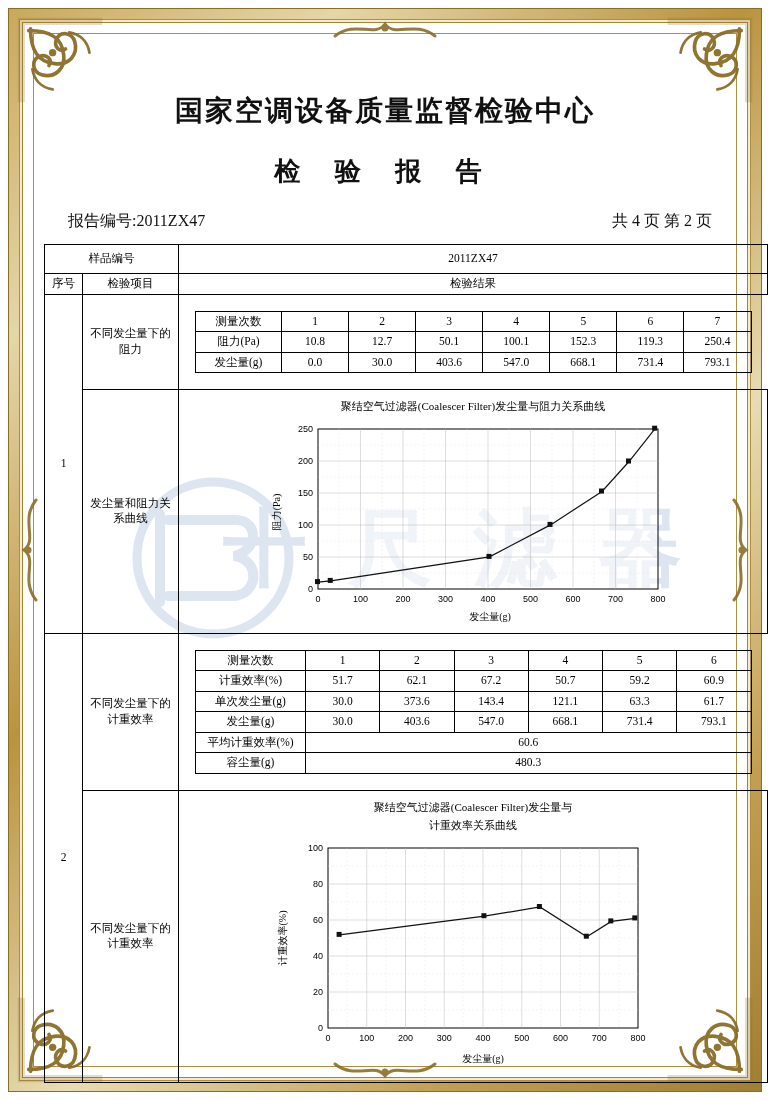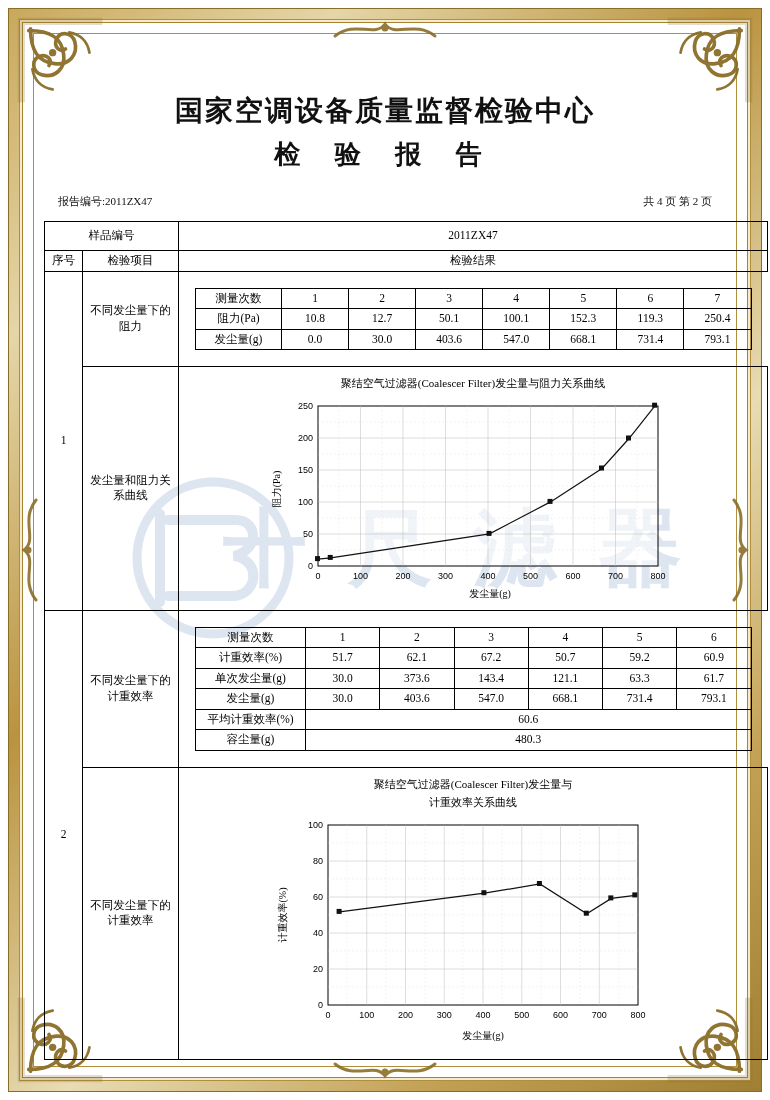--- a/index.html
+++ b/index.html
@@ -63,26 +63,26 @@
     position:absolute;left:44px;top:48px;width:682px;height:1004px;
     z-index:5;
   }
   .org-title{
     text-align:center;font-size:28px;font-weight:bold;color:#111;
     letter-spacing:2px;margin-top:44px;
     font-family:"Liberation Serif", serif;
   }
   .doc-title{
     text-align:center;font-size:26px;font-weight:bold;color:#111;
-    letter-spacing:14px;margin-top:7px;
+    letter-spacing:14px;margin-top:24px;
     font-family:"Liberation Serif", serif;
   }
   .meta-row{
     display:flex;justify-content:space-between;align-items:flex-end;
-    margin:22px 14px 6px 14px;font-size:11px;color:#111;
+    margin:22px 14px 6px 24px;font-size:16px;color:#111;
   }
   .meta-left{}
   .meta-right{}
 
   table.main{
     border-collapse:collapse;width:724px;margin:12px auto;
     table-layout:fixed;
   }
   table.main td{
     border:1px solid #000;font-size:11.5px;color:#000;

